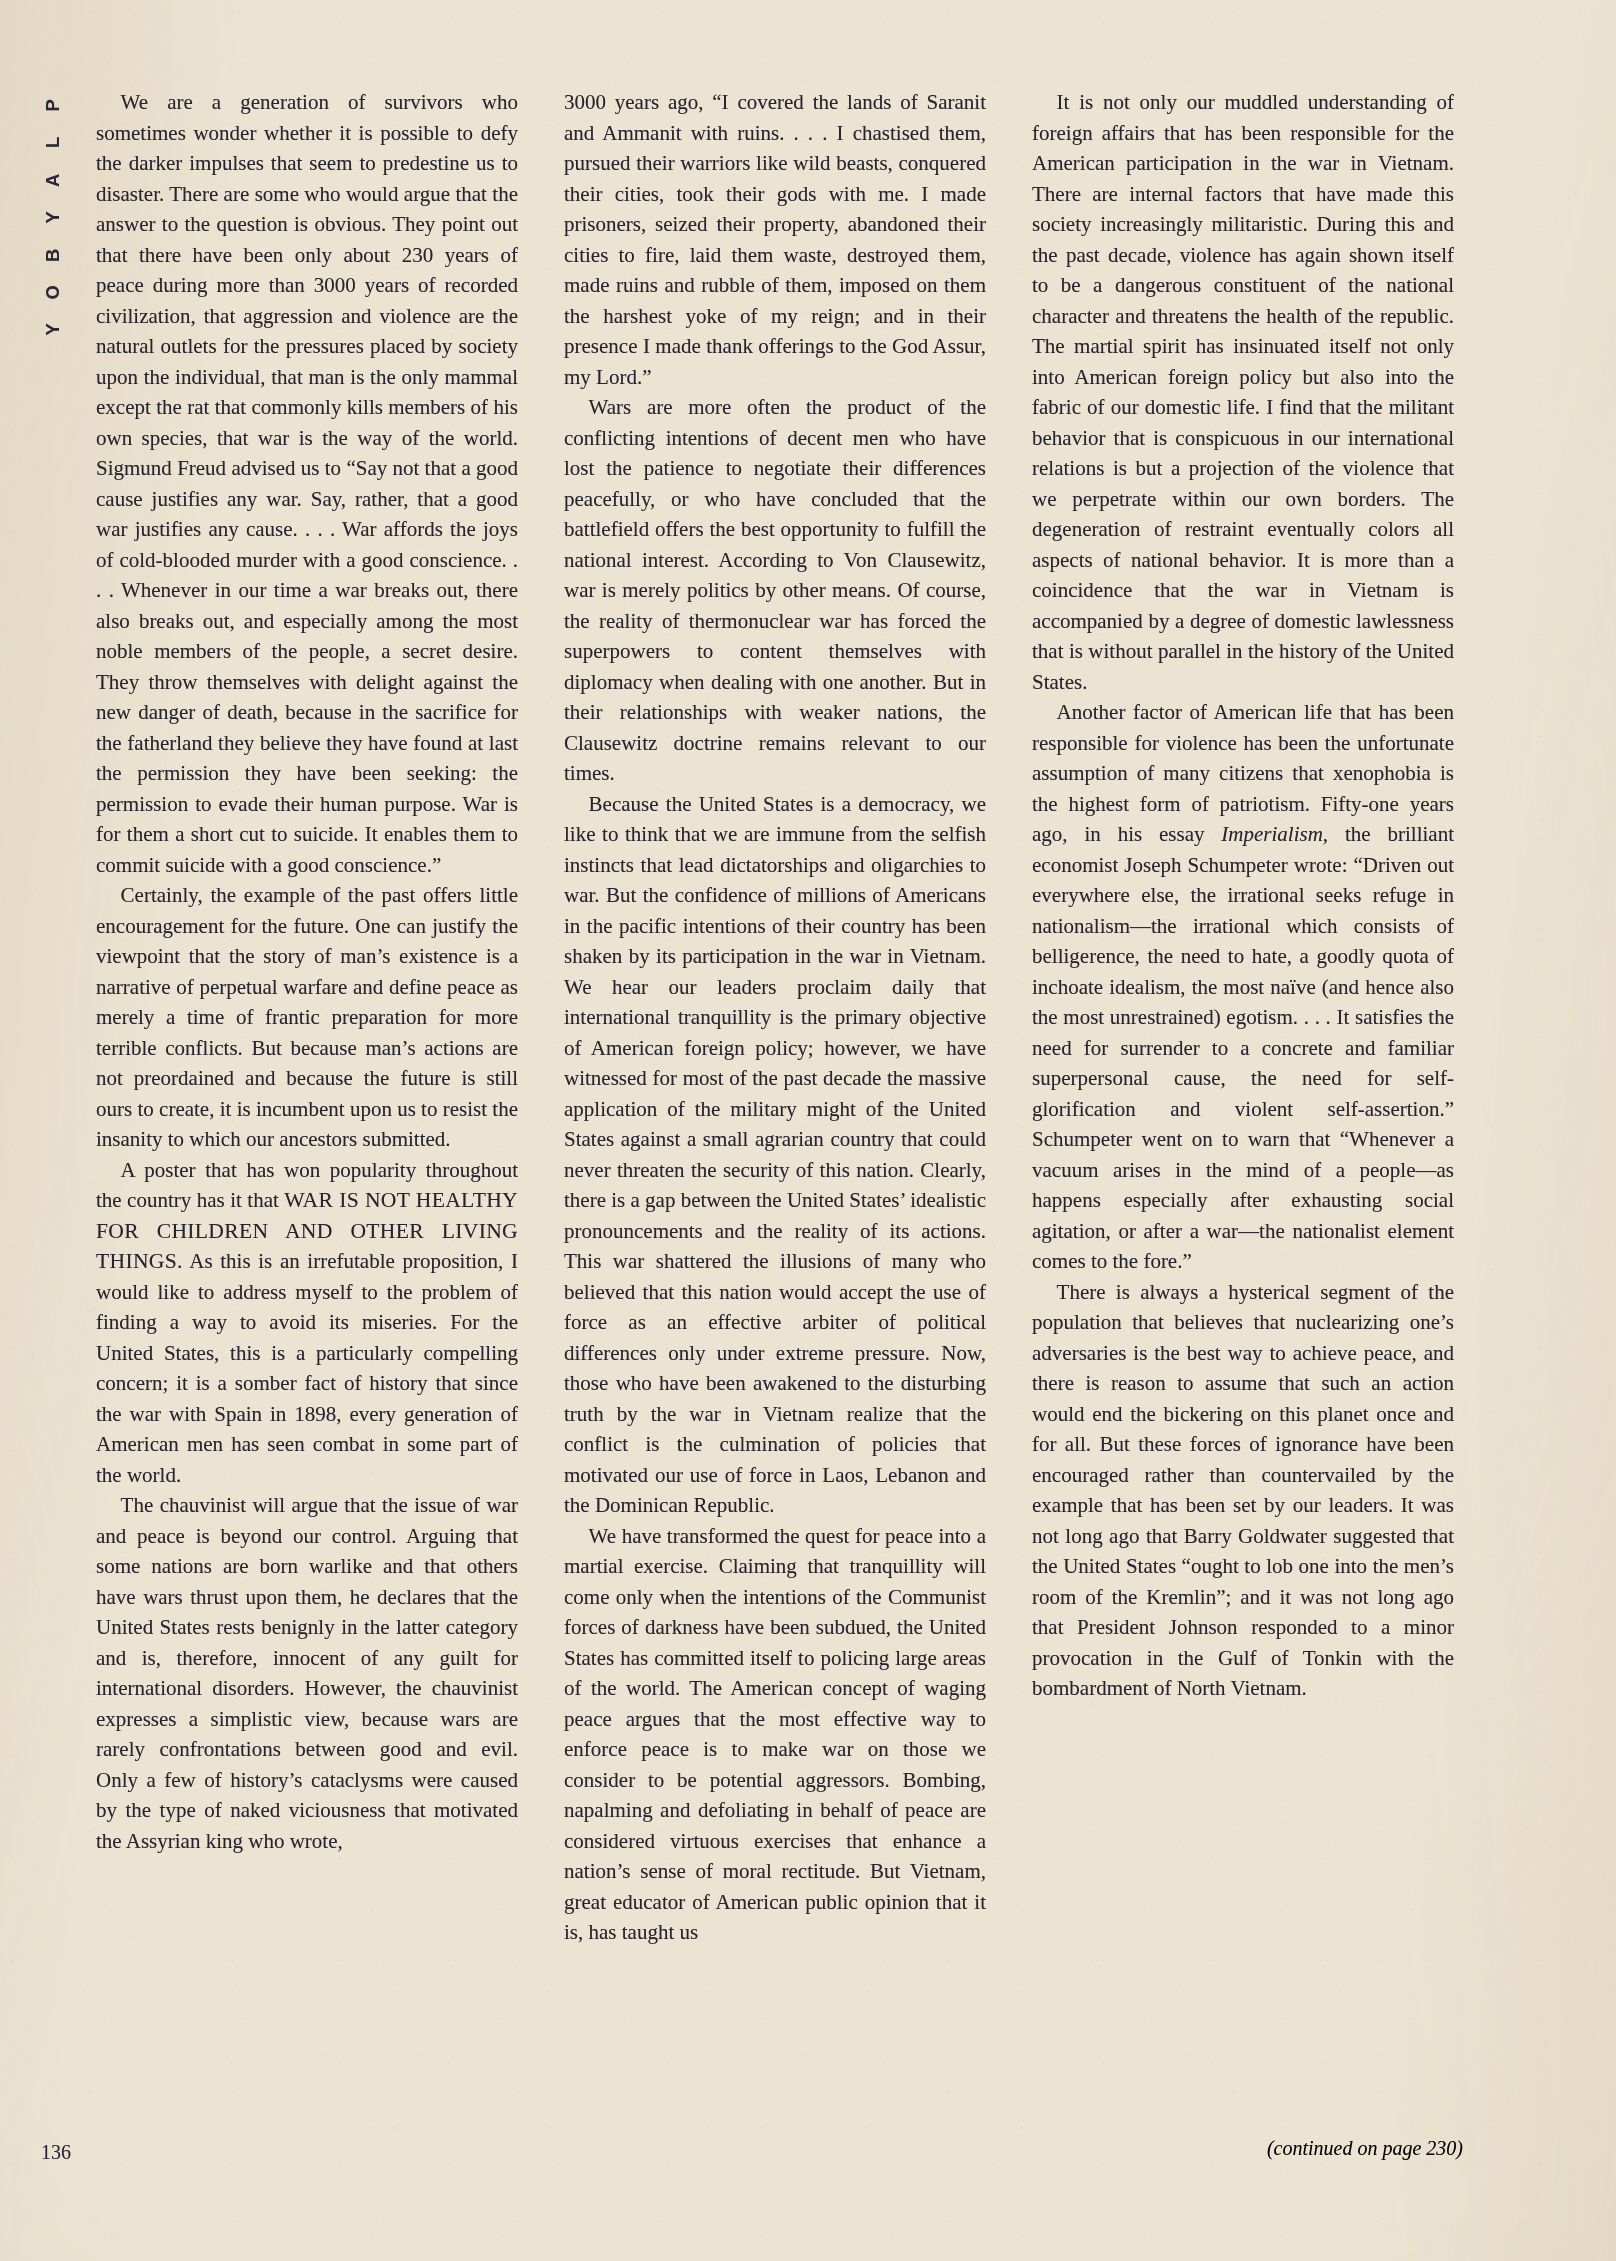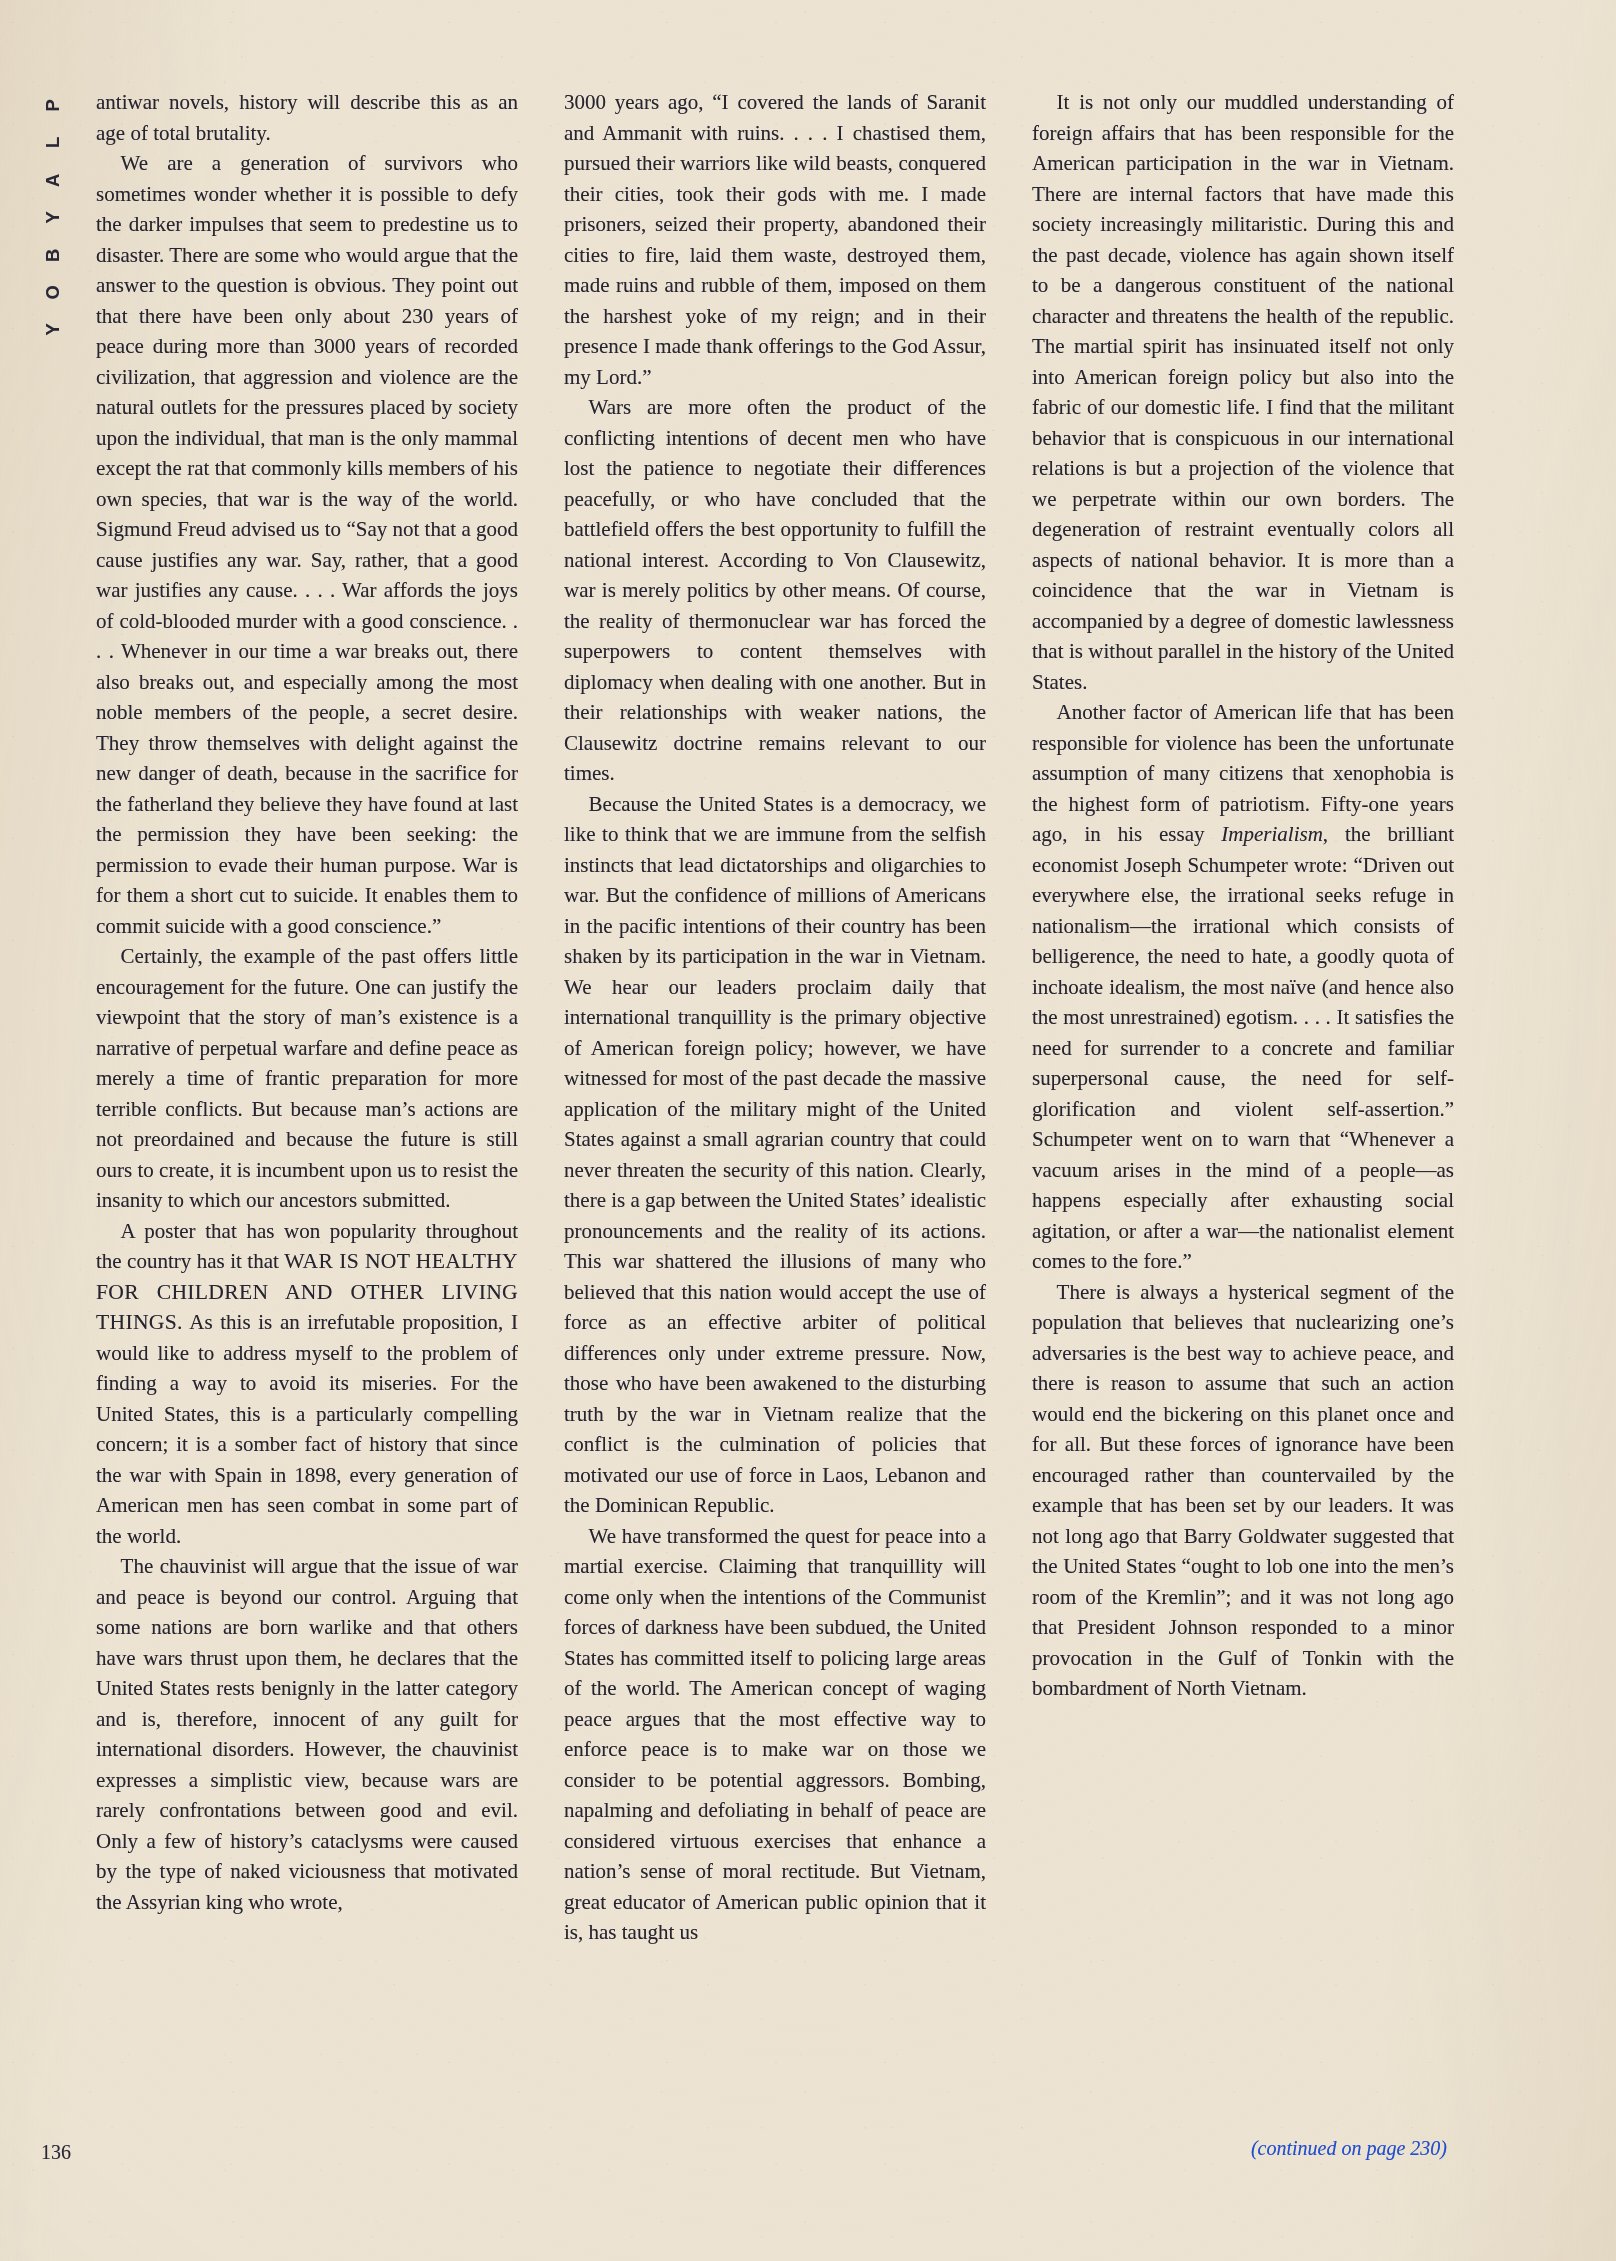--- a/index.html
+++ b/index.html
@@ -108,25 +108,25 @@
     left: 41px;
     top: 2142px;
     font-size: 20px;
     line-height: 1;
     color: #2a2836;
     font-family: "Liberation Serif", "DejaVu Serif", serif;
   }
 
   #continued {
     position: absolute;
-    right: 169px;
+    right: 153px;
     top: 2137px;
     font-size: 20px;
     font-style: italic;
-    color: #1d4ed8;
+    color: #000000;
     white-space: nowrap;
   }
 
   
   .col p, #page-number, #continued, #masthead .mh-letter {
     text-rendering: optimizeLegibility;
     text-shadow: 0 0 0.4px rgba(38,36,48,0.30);
   }
 </style>
 </head>
@@ -143,21 +143,20 @@
     <span class="mh-letter">A</span>
     <span class="mh-letter">Y</span>
     <span class="mh-letter">B</span>
     <span class="mh-letter">O</span>
     <span class="mh-letter">Y</span>
   </div>
 
   <div id="columns">
 
     <div class="col">
-      <p class="noindent">antiwar novels, history will describe this as an age of total brutality.</p>
       <p>We are a generation of survivors who sometimes wonder whether it is possible to defy the darker impulses that seem to predestine us to disaster. There are some who would argue that the answer to the question is obvious. They point out that there have been only about 230 years of peace during more than 3000 years of recorded civilization, that aggression and violence are the natural outlets for the pressures placed by society upon the individual, that man is the only mammal except the rat that commonly kills members of his own species, that war is the way of the world. Sigmund Freud advised us to “Say not that a good cause justifies any war. Say, rather, that a good war justifies any cause. . . . War affords the joys of cold-blooded murder with a good conscience. . . . Whenever in our time a war breaks out, there also breaks out, and especially among the most noble members of the people, a secret desire. They throw themselves with delight against the new danger of death, because in the sacrifice for the fatherland they believe they have found at last the permission they have been seeking: the permission to evade their human purpose. War is for them a short cut to suicide. It enables them to commit suicide with a good conscience.”</p>
       <p>Certainly, the example of the past offers little encouragement for the future. One can justify the viewpoint that the story of man’s existence is a narrative of perpetual warfare and define peace as merely a time of frantic preparation for more terrible conflicts. But because man’s actions are not preordained and because the future is still ours to create, it is incumbent upon us to resist the insanity to which our ancestors submitted.</p>
       <p>
         <span>A poster that has won popularity throughout the country has it that </span><span class="smallcaps">WAR IS NOT HEALTHY FOR CHILDREN AND OTHER LIVING THINGS.</span><span> As this is an irrefutable proposition, I would like to address myself to the problem of finding a way to avoid its miseries. For the United States, this is a particularly compelling concern; it is a somber fact of history that since the war with Spain in 1898, every generation of American men has seen combat in some part of the world.</span>
       </p>
       <p class="lastline-left">The chauvinist will argue that the issue of war and peace is beyond our control. Arguing that some nations are born warlike and that others have wars thrust upon them, he declares that the United States rests benignly in the latter category and is, therefore, innocent of any guilt for international disorders. However, the chauvinist expresses a simplistic view, because wars are rarely confrontations between good and evil. Only a few of history’s cataclysms were caused by the type of naked viciousness that motivated the Assyrian king who wrote,</p>
     </div>
 
     <div class="col">
       <p class="noindent">3000 years ago, “I covered the lands of Saranit and Ammanit with ruins. . . . I chastised them, pursued their warriors like wild beasts, conquered their cities, took their gods with me. I made prisoners, seized their property, abandoned their cities to fire, laid them waste, destroyed them, made ruins and rubble of them, imposed on them the harshest yoke of my reign; and in their presence I made thank offerings to the God Assur, my Lord.”</p>

